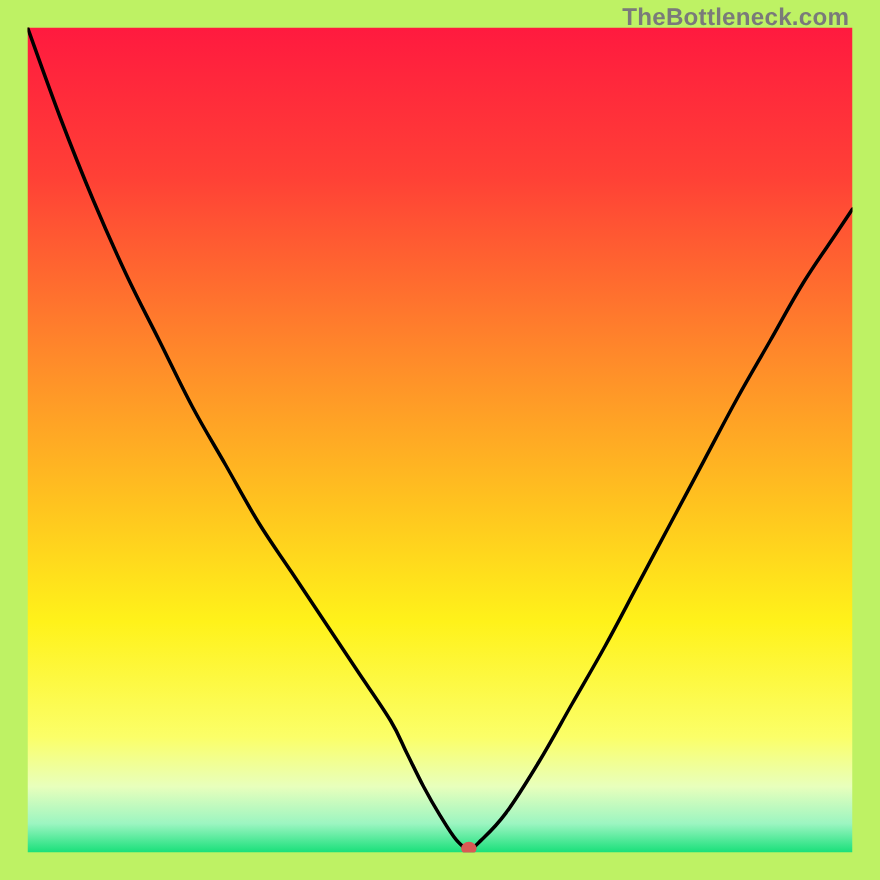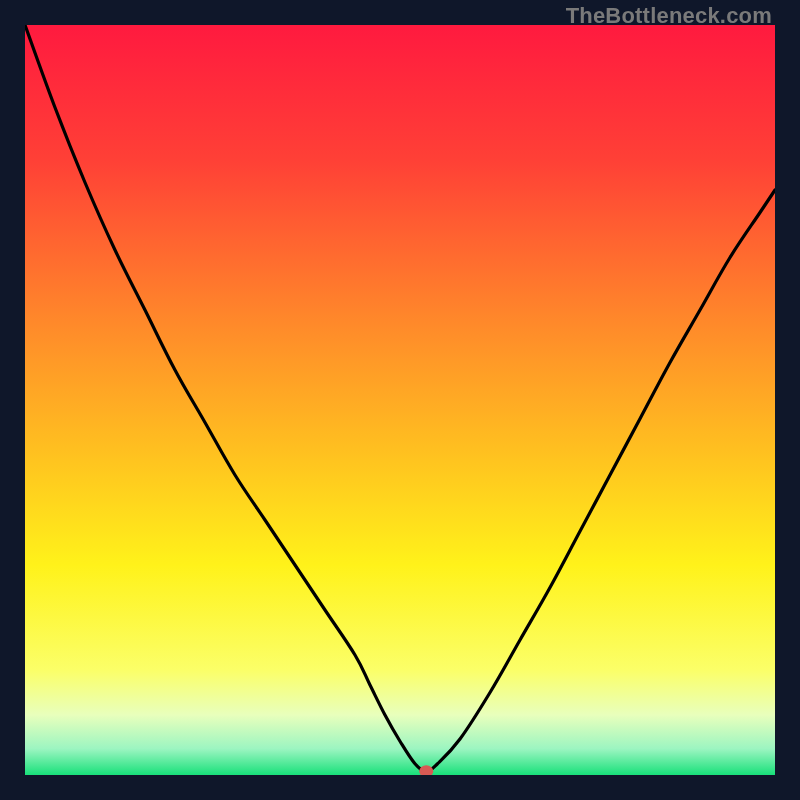--- a/index.html
+++ b/index.html
@@ -10,21 +10,21 @@
     background: #000;
     overflow: hidden;
     font-family: Arial, Helvetica, sans-serif;
   }
   .frame {
     position: absolute;
     left: 0;
     top: 0;
     width: 800px;
     height: 800px;
-    background: #0f172a;
+    background: #bef264;
   }
   .plot {
     position: absolute;
     left: 25px;
     top: 25px;
     width: 750px;
     height: 750px;
   }
   .watermark {
     position: absolute;

